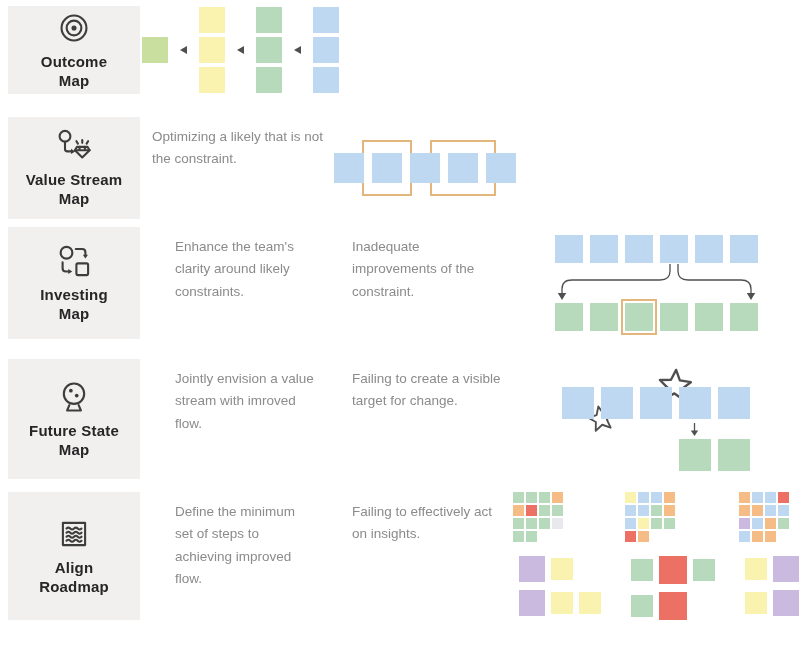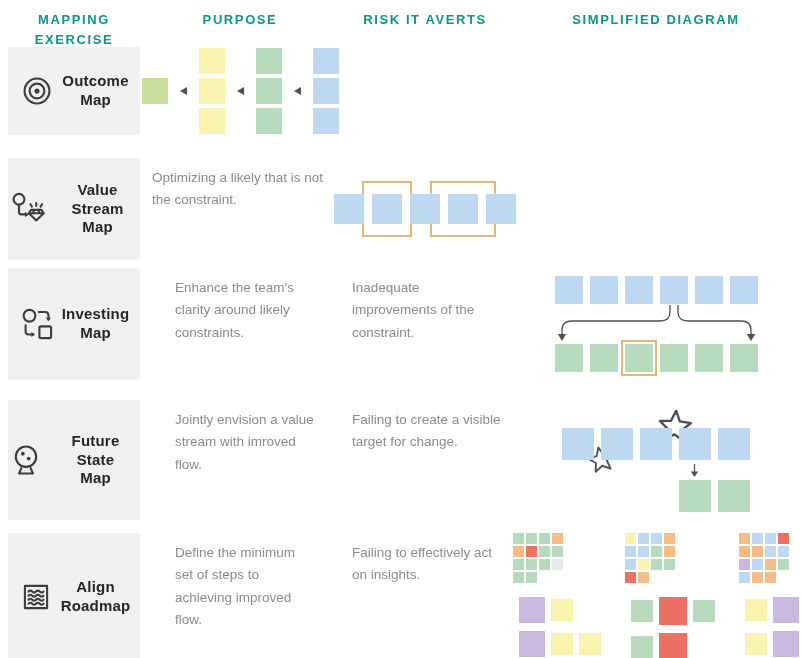--- a/index.html
+++ b/index.html
@@ -14,21 +14,21 @@
     color:var(--teal);font-weight:bold;font-size:13px;letter-spacing:1.6px;
     text-align:center;line-height:1.5;padding-top:4px;
   }
   .r1{height:88px;margin-bottom:23px;}
   .r2{height:102px;margin-bottom:8px;}
   .r3{height:112px;margin-bottom:20px;}
   .r4{height:120px;margin-bottom:13px;}
   .r5{height:122px;}
   .icon-box{
     width:132px;height:100%;background:var(--box-bg);
-    display:flex;flex-direction:row;align-items:center;justify-content:center;gap:7px;
+    display:flex;flex-direction:column;align-items:center;justify-content:center;gap:7px;
   }
   .exercise-icon{line-height:0;}
   .exercise-icon svg *{fill:none;stroke:var(--stroke);stroke-width:1.4;stroke-linecap:round;stroke-linejoin:round;}
   .exercise-icon svg .f{fill:var(--stroke);stroke:none;}
   .exercise-label{
     font-weight:bold;font-size:15px;color:var(--label);
     text-align:center;line-height:1.25;letter-spacing:.2px;
   }
   .exercise-label span{display:block;}
   .purpose-cell{padding:9px 26px 0 35px;font-size:13.5px;color:var(--body-text);line-height:1.65;}
@@ -52,26 +52,20 @@
   .d-flow{display:flex;align-items:flex-start;gap:24px;justify-content:center;}
   .cluster{display:flex;flex-direction:column;align-items:flex-start;}
   .grid-sm{display:flex;flex-direction:column;gap:2px;}
   .mt14{margin-top:14px;}.mt8{margin-top:8px;}.ml6{margin-left:6px;}
 </style>
 </head>
 <body>
 
 <div class="page">
 
-  <div class="grid-row header-row">
-    <div class="h-cell">MAPPING EXERCISE</div>
-    <div class="h-cell">PURPOSE</div>
-    <div class="h-cell">RISK IT AVERTS</div>
-    <div class="h-cell">SIMPLIFIED DIAGRAM</div>
-  </div>
 
   <div class="grid-row r1">
     <div class="icon-box">
       <span class="exercise-icon">
         <svg width="36" height="36" viewBox="0 0 24 24">
           <circle cx="12" cy="12" r="8.3"></circle>
           <circle cx="12" cy="12" r="4.9"></circle>
           <circle class="f" cx="12" cy="12" r="1.7"></circle>
         </svg>
       </span>

